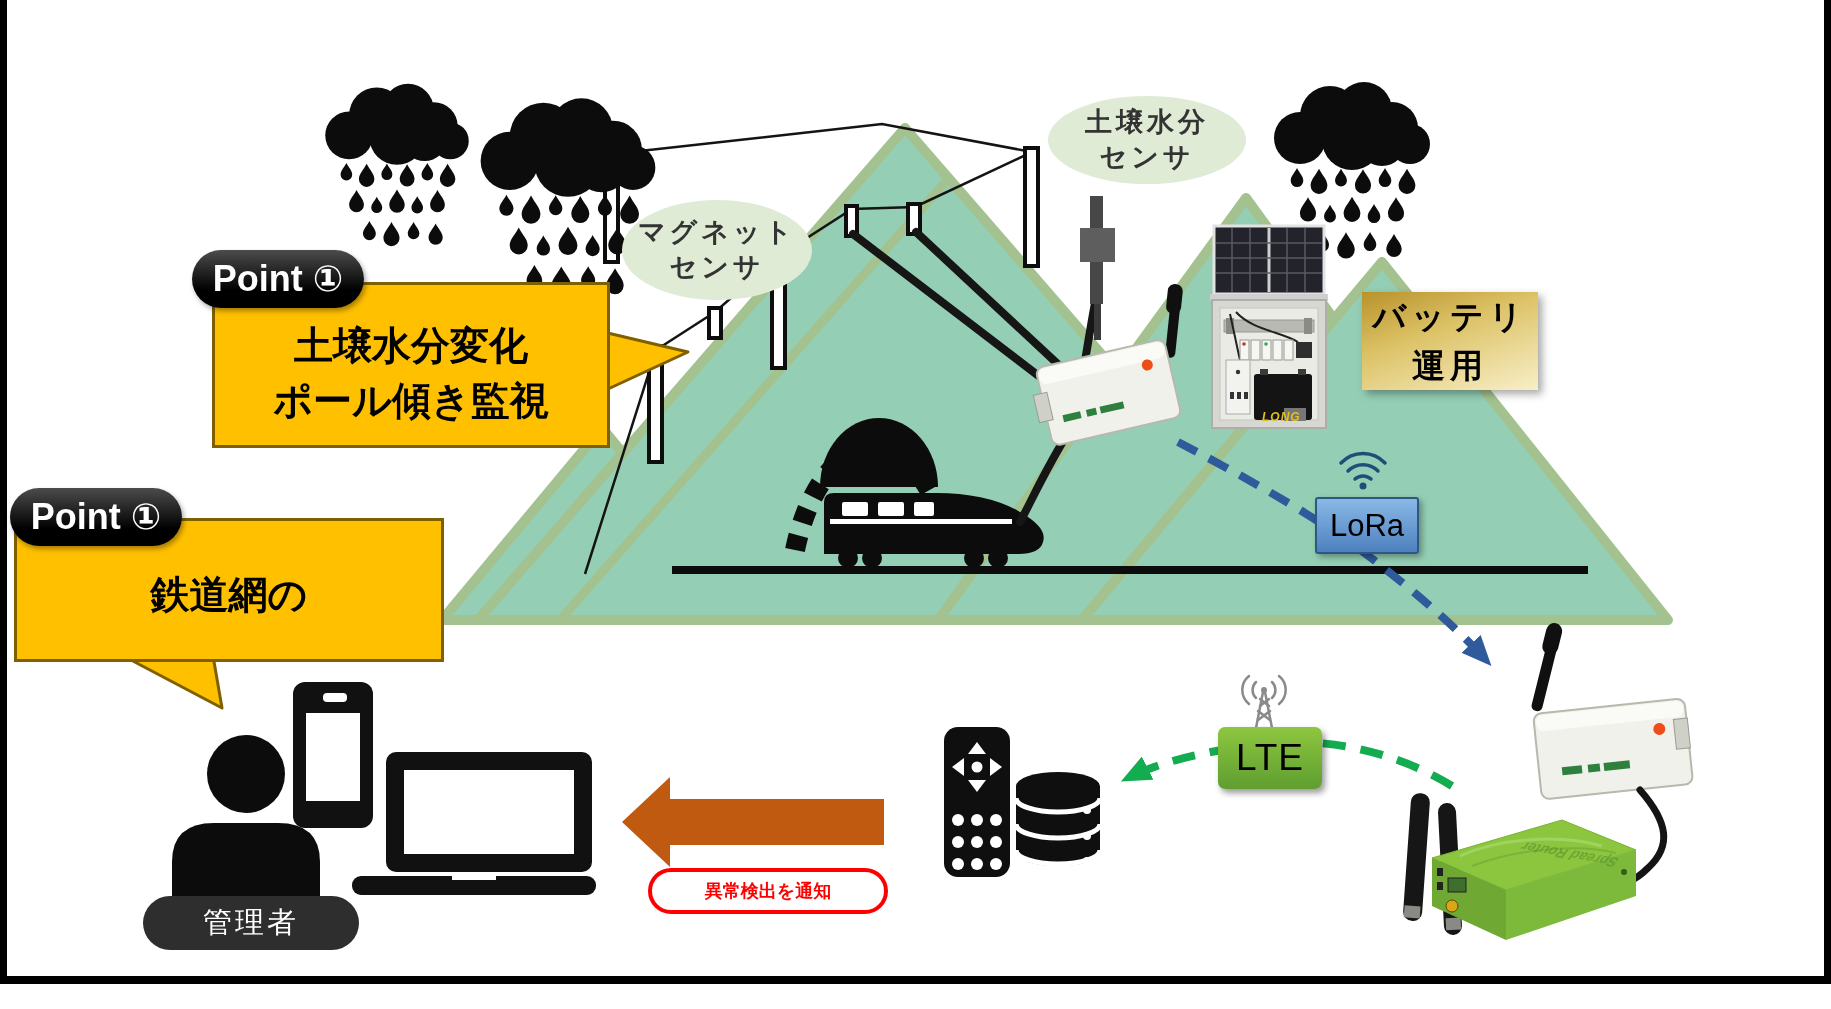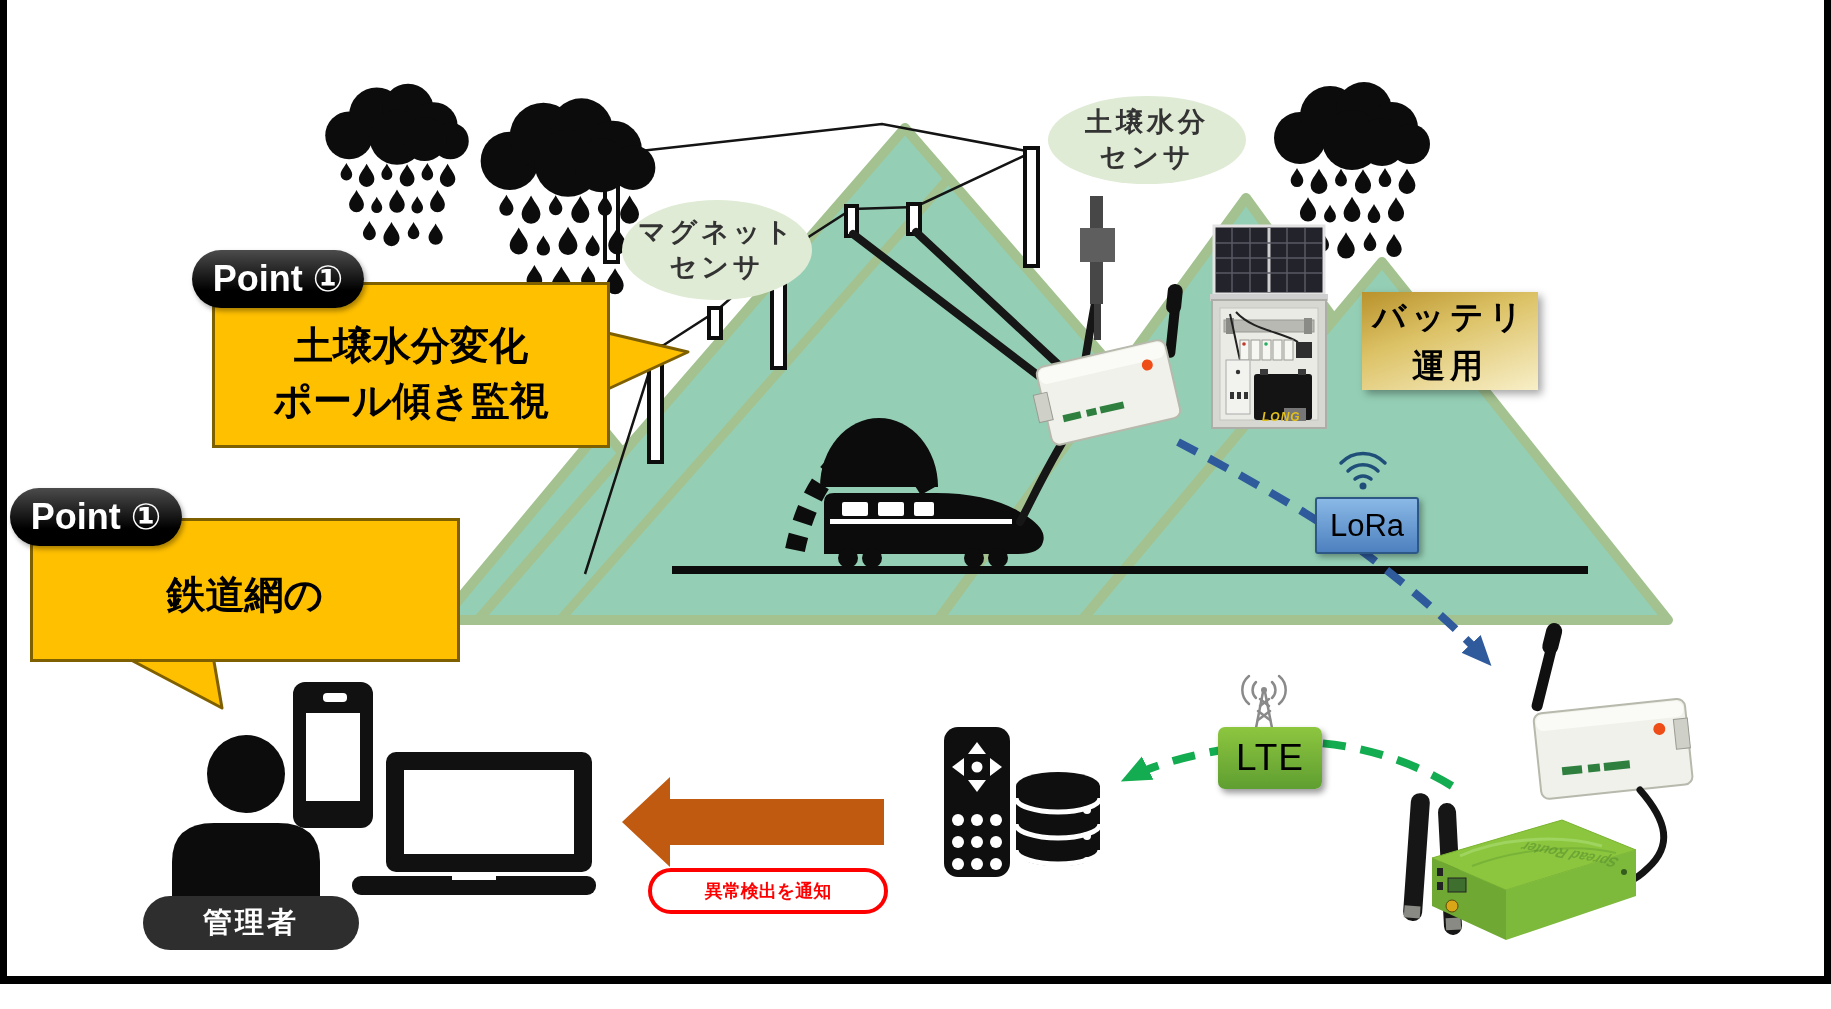--- a/index.html
+++ b/index.html
@@ -46,21 +46,21 @@
     display:flex;flex-direction:column;align-items:center;justify-content:center;
     color:#000;font-weight:900;letter-spacing:5px;line-height:1.5;
     box-shadow:4px 4px 8px rgba(0,0,0,.35);z-index:5;}
   .gold-label div{font-size:33px;}
   .net-label{display:flex;align-items:center;justify-content:center;color:#000;font-weight:400;z-index:5;}
   .lora-label{background:linear-gradient(180deg,#8ab9e6,#4d80bf);border:2px solid var(--lora-border);
     border-radius:3px;font-size:31px;box-shadow:3px 3px 6px rgba(0,0,0,.35);}
   .lte-label{background:linear-gradient(180deg,var(--lte-top),var(--lte-bottom));
     border-radius:7px;font-size:37px;box-shadow:3px 4px 6px rgba(0,0,0,.4);letter-spacing:1px;}
   .dark-pill{background:var(--label-dark);display:flex;align-items:center;justify-content:center;
-    color:#fff;font-weight:700;z-index:5;}
+    color:#fff;font-weight:400;z-index:5;}
   .notify-pill{background:#fff;border:4px solid var(--notify-red);border-radius:26px;
     display:flex;align-items:center;justify-content:center;color:var(--notify-red);
     font-size:18px;font-weight:700;z-index:5;}
   .router-brand{color:rgba(86,140,44,.55);font-size:14px;font-weight:700;
     transform:rotate(190deg) skewX(-28deg);z-index:5;}
   .battery-brand{color:#e2c01c;font-size:12px;font-weight:900;font-style:italic;
     letter-spacing:1px;z-index:5;}
 </style>
 </head>
 <body>
@@ -342,21 +342,21 @@
   <div class="abs bottom-line"></div>
 
   <div class="abs bubble" style="left:212px;top:282px;width:398px;height:166px;padding-top:16px;">
     <div>土壌水分変化</div>
     <div>ポール傾き監視</div>
   </div>
   <div class="abs point-badge" style="left:192px;top:250px;">
     <span>Point ①</span>
   </div>
 
-  <div class="abs bubble" style="left:30px;top:518px;width:430px;height:144px;padding-top:10px;">
+  <div class="abs bubble" style="left:14px;top:518px;width:430px;height:144px;padding-top:10px;">
     <div>鉄道網の</div>
   </div>
   <div class="abs point-badge" style="left:10px;top:488px;">
     <span>Point ①</span>
   </div>
 
   <div class="abs ellipse-label" style="left:622px;top:200px;width:190px;height:100px;">
     <div>マグネット</div>
     <div>センサ</div>
   </div>

